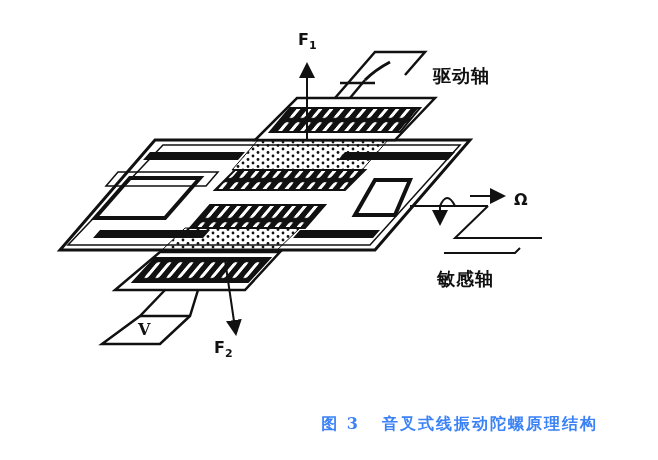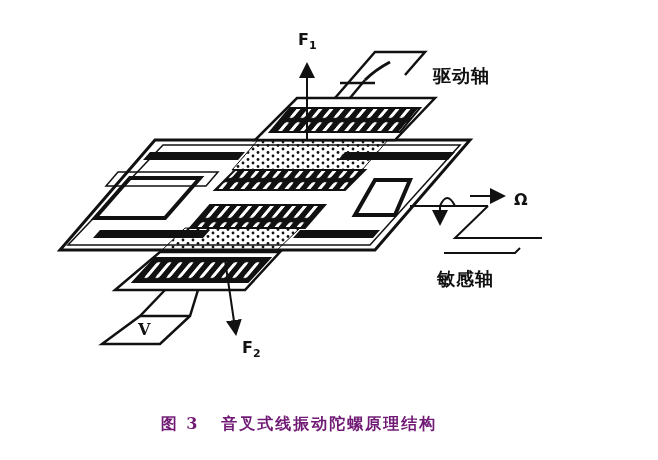--- a/index.html
+++ b/index.html
@@ -3,22 +3,22 @@
 <meta charset="utf-8">
 <style>
   html, body { margin: 0; padding: 0; background: #ffffff; }
   body { width: 658px; height: 460px; position: relative; overflow: hidden;
          font-family: "DejaVu Sans", sans-serif; }
   #fig { position: absolute; left: 0; top: 0; width: 658px; height: 460px; }
   .lbl { position: absolute; color: #111; font-weight: bold; white-space: nowrap; }
   .axis-lbl { font-size: 18px; letter-spacing: 1px; }
   .sym { font-family: "DejaVu Sans", sans-serif; font-size: 16px; font-weight: bold; }
   .sub { font-size: 11px; vertical-align: -4px; }
-  .caption { position: absolute; left: 0; width: 598px; top: 414px; text-align: center;
-             font-family: "DejaVu Serif", serif; font-size: 16px; color: #701a75; font-weight: bold;
+  .caption { position: absolute; left: 0; width: 598px; top: 414px; text-align: right;
+             font-family: "DejaVu Serif", serif; font-size: 16px; color: #3b82f6; font-weight: bold;
              letter-spacing: 2px; }
   .caption .num { margin-right: 22px; }
 </style>
 </head>
 <body>
 
 <svg id="fig" viewBox="0 0 658 460" xmlns="http://www.w3.org/2000/svg">
   <defs>
     <pattern id="dots" width="10" height="7" patternUnits="userSpaceOnUse">
       <circle cx="3" cy="2" r="1.4" fill="#111"></circle>
@@ -84,21 +84,21 @@
     <polyline points="444,253 515,253 520,248"></polyline>
     <path d="M440,206 Q447,190 455,206"></path>
     <line x1="440" y1="206" x2="440" y2="218" marker-end="url(#arr)"></line>
     <line x1="470" y1="196" x2="498" y2="196" marker-end="url(#arr)"></line>
   </g>
 </svg>
 
 <div class="lbl sym" style="left:298px;top:30px;">
   <span>F</span><span class="sub">1</span>
 </div>
-<div class="lbl sym" style="left:242px;top:338px;">
+<div class="lbl sym" style="left:214px;top:338px;">
   <span>F</span><span class="sub">2</span>
 </div>
 <div class="lbl sym" style="left:138px;top:320px;font-family:'DejaVu Serif',serif;">V</div>
 <div class="lbl sym" style="left:514px;top:190px;">Ω</div>
 <div class="lbl axis-lbl" style="left:433px;top:55px;margin-top:9px;">驱动轴</div>
 <div class="lbl axis-lbl" style="left:408px;top:267px;margin-left:29px;">敏感轴</div>
 
 <div class="caption">
   <span class="num">图 3</span><span>音叉式线振动陀螺原理结构</span>
 </div>

